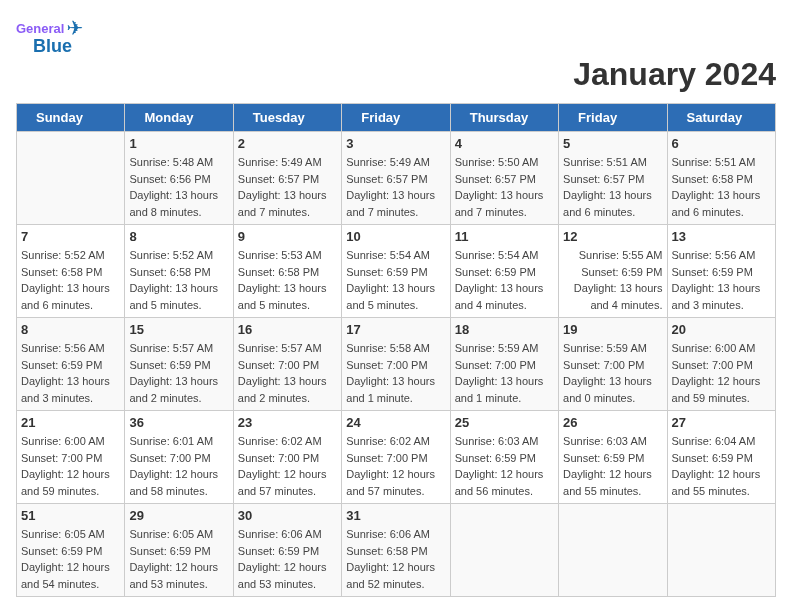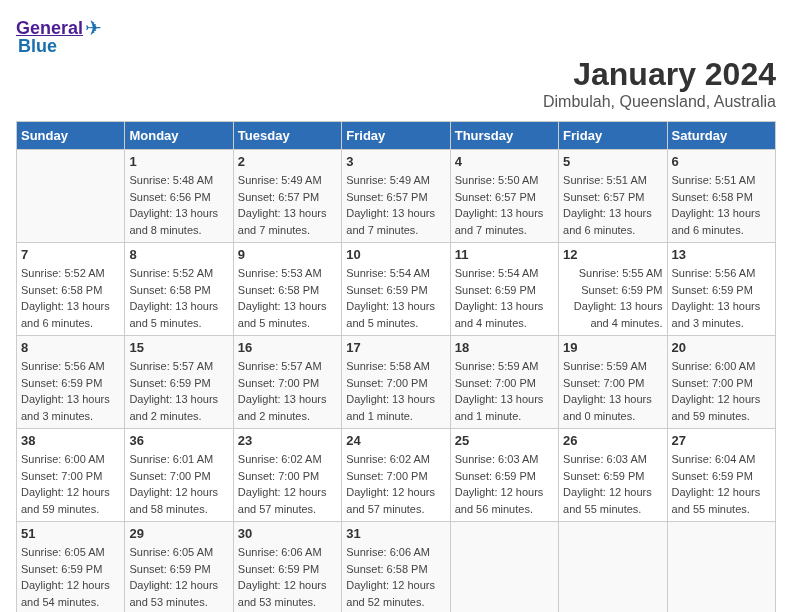--- a/index.html
+++ b/index.html
@@ -15,24 +15,23 @@
       justify-content: space-between;
       align-items: flex-start;
       margin-bottom: 10px;
     }
     .logo {
       display: flex;
       align-items: center;
       gap: 4px;
     }
     .logo-text-general {
-      font-size: 18px;
-      font-weight: bold;
-      color: #4c1d95;
-      text-decoration: underline;
+      font-size: 13px;
+      font-weight: bold;
+      color: #8b5cf6;
     }
     .logo-text-blue {
       font-size: 18px;
       font-weight: bold;
       color: #1a6faf;
     }
     .title-section {
       text-align: right;
     }
     .month-title {
@@ -46,21 +45,21 @@
       color: #555;
     }
     .calendar {
       width: 100%;
       border-collapse: collapse;
       font-size: 11px;
     }
     .calendar th {
       background-color: #2d6db5;
       color: #fff;
-      padding: 6px 4px;
+      padding: 6px 19px;
       text-align: left;
       font-size: 13px;
       font-weight: bold;
       border: 1px solid #ccc;
     }
     .calendar td {
       border: 1px solid #ccc;
       vertical-align: top;
       padding: 4px;
       width: calc(100% / 7);
@@ -95,26 +94,25 @@
 </head>
 <body>
 
 <div class="header">
   <div class="logo">
     <div style="display:flex;flex-direction:column;align-items:flex-start">
       <div style="display:flex;align-items:center;gap:2px">
         <span class="logo-text-general">General</span>
         <span style="color:#1a6faf;font-size:20px;">✈</span>
       </div>
-      <span class="logo-text-blue" style="margin-top:-4px;margin-left:2px;">Blue</span>
+      <span class="logo-text-blue" style="margin-top:-4px;margin-left:17px;">Blue</span>
     </div>
   </div>
   <div class="title-section">
     <div class="month-title">January 2024</div>
-    <div class="location-title">Dimbulah, Queensland, Australia</div>
   </div>
 </div>
 
 <table class="calendar">
   <thead>
     <tr>
     <th>Sunday</th>
         <th>Monday</th>
         <th>Tuesday</th>
         <th>Friday</th>
@@ -266,21 +264,21 @@
         <td>
           <span class="day-number">20</span>
           <div class="day-info" style="white-space: pre-line;">Sunrise: 6:00 AM
 Sunset: 7:00 PM
 Daylight: 12 hours
 and 59 minutes.</div>
         </td>
       </tr>
       <tr>
         <td>
-          <span class="day-number">38</span>
+          <span class="day-number">21</span>
           <div class="day-info" style="white-space: pre-line;">Sunrise: 6:00 AM
 Sunset: 7:00 PM
 Daylight: 12 hours
 and 59 minutes.</div>
         </td>
         <td>
           <span class="day-number">36</span>
           <div class="day-info" style="white-space: pre-line;">Sunrise: 6:01 AM
 Sunset: 7:00 PM
 Daylight: 12 hours

